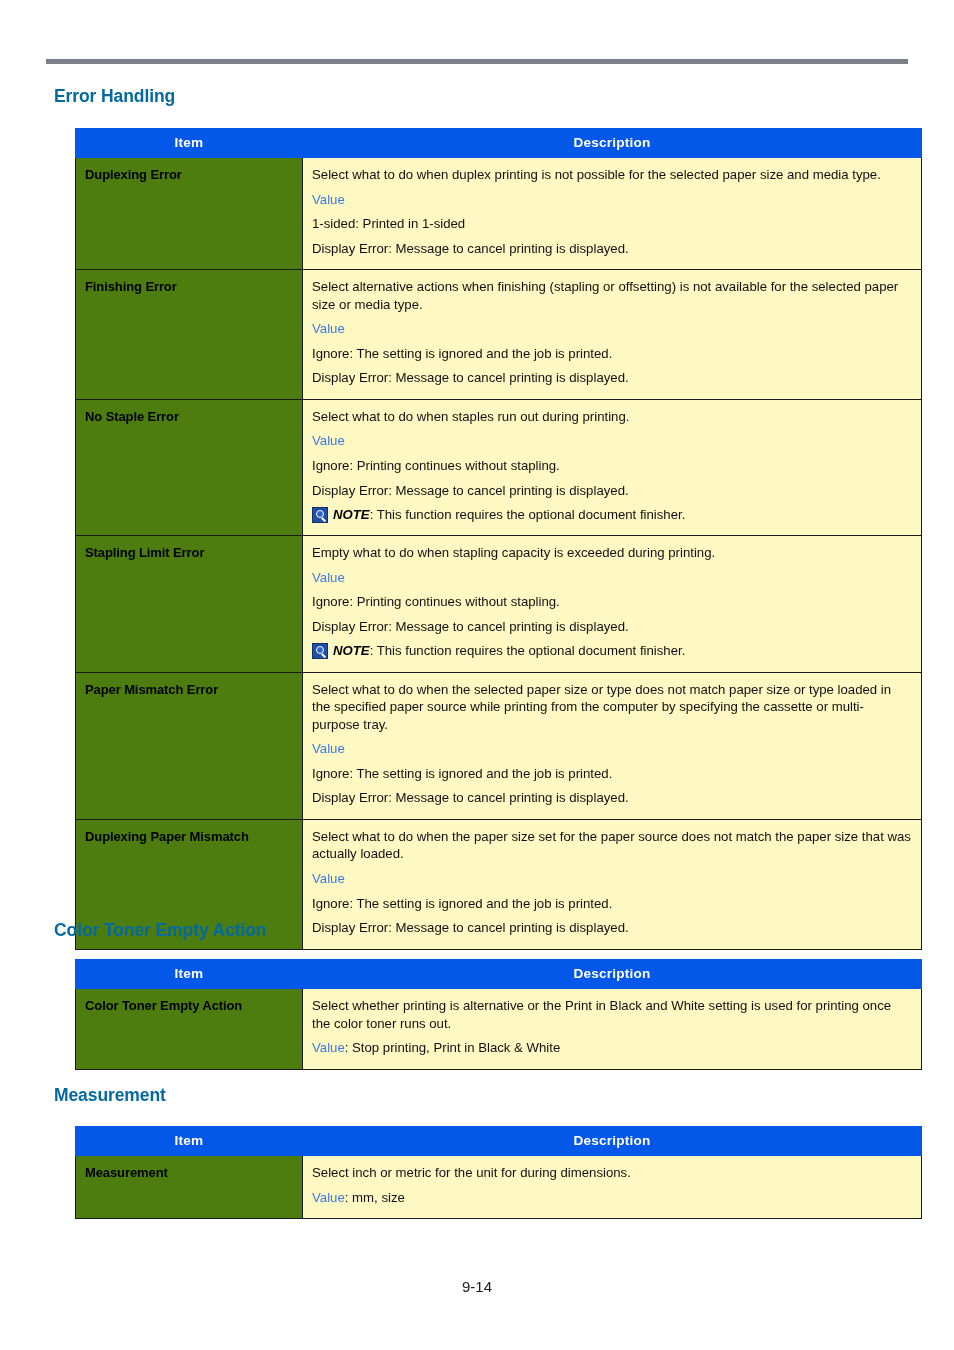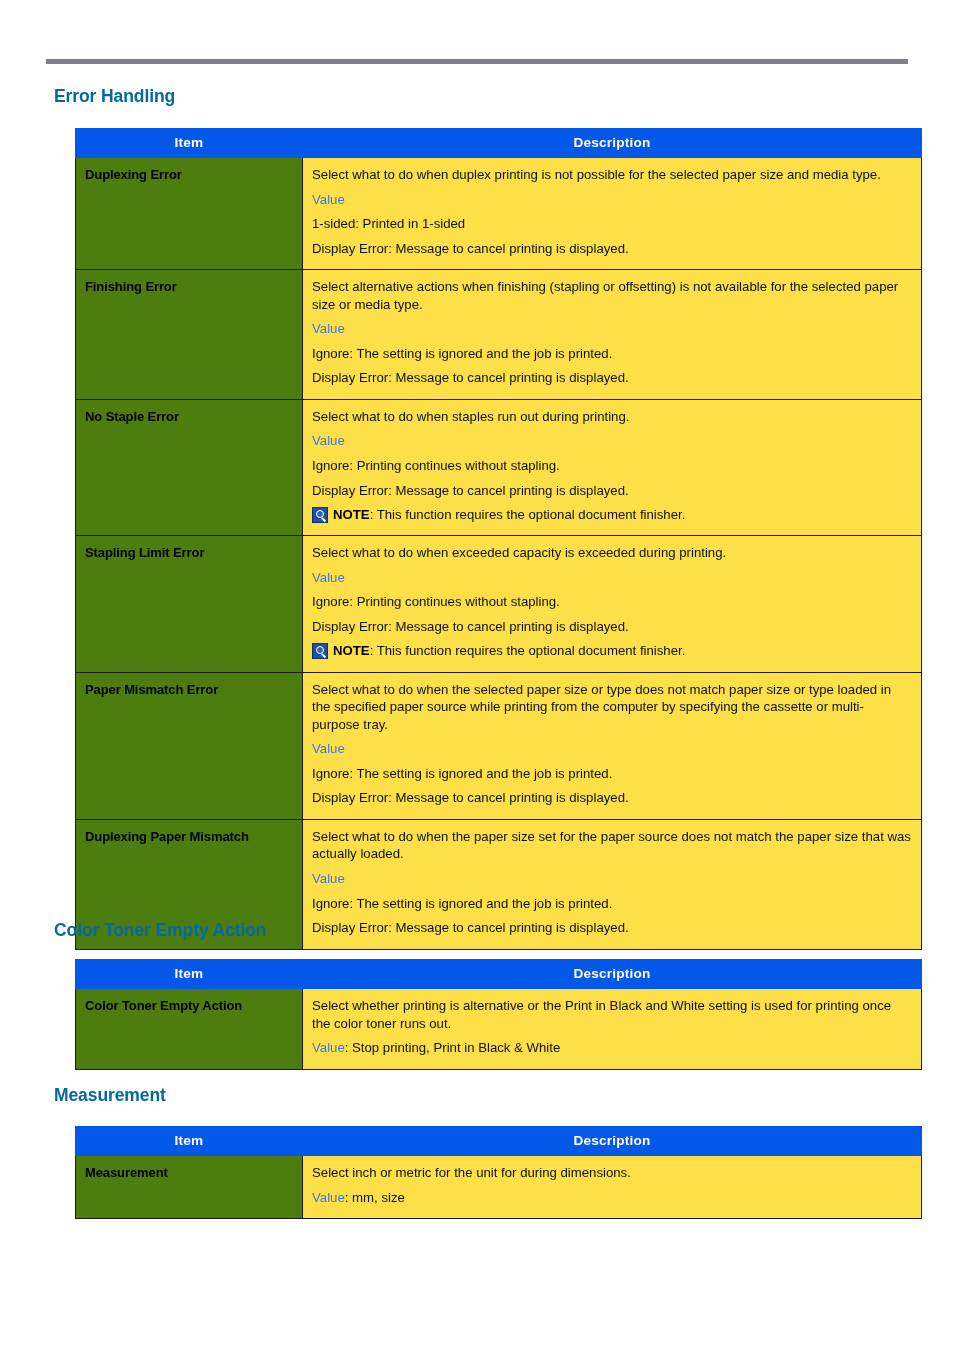--- a/index.html
+++ b/index.html
@@ -82,21 +82,21 @@
     border: 1px solid #0358ea;
     letter-spacing: 0.2px;
   }
   table.spec-table thead th.th-item {
     border-right: 1px solid #0358ea;
   }
 
   table.spec-table td {
     border: 1px solid #1a1a1a;
     vertical-align: top;
-    background: #fde047;
+    background: #fef9c3;
   }
   table.spec-table td.cell-item {
     background: #4d7c0f;
     font-weight: bold;
     font-size: 13px;
     padding: 9px 8px 10px 9px;
     color: #000000;
     letter-spacing: -0.1px;
   }
   table.spec-table td.cell-desc {
@@ -155,20 +155,21 @@
     top: 9px;
     width: 5px;
     height: 1.6px;
     background: #ffffff;
     transform: rotate(45deg);
     transform-origin: left center;
   }
   .note-word {
     font-weight: bold;
     color: #000000;
+    font-style: italic;
   }
   .note-text { color: #111111; }
 
   
   .page-number {
     position: absolute;
     left: 0;
     right: 0;
     top: 1278px;
     text-align: center;
@@ -224,21 +225,21 @@
           <p class="desc-line">Display Error: Message to cancel printing is displayed.</p>
           <div class="note-line">
             <span class="note-icon"></span>
             <span><span class="note-word">NOTE</span><span class="note-text">: This function requires the optional document finisher.</span></span>
           </div>
         </td>
       </tr>
       <tr>
         <td class="cell-item">Stapling Limit Error</td>
         <td class="cell-desc">
-          <p class="desc-line">Select what to do when exceeded capacity is exceeded during printing.</p>
+          <p class="desc-line">Empty what to do when stapling capacity is exceeded during printing.</p>
           <p class="desc-line value-label">Value</p>
           <p class="desc-line">Ignore: Printing continues without stapling.</p>
           <p class="desc-line">Display Error: Message to cancel printing is displayed.</p>
           <div class="note-line">
             <span class="note-icon"></span>
             <span><span class="note-word">NOTE</span><span class="note-text">: This function requires the optional document finisher.</span></span>
           </div>
         </td>
       </tr>
       <tr>
@@ -303,14 +304,15 @@
       <tr>
         <td class="cell-item">Measurement</td>
         <td class="cell-desc">
           <p class="desc-line">Select inch or metric for the unit for during dimensions.</p>
           <p class="desc-line value-inline"><span class="value-label">Value</span><span>: mm, size</span></p>
         </td>
       </tr>
     </tbody>
   </table>
 
+  <div class="page-number">9-14</div>
 
 </div>
 
 </body></html>

